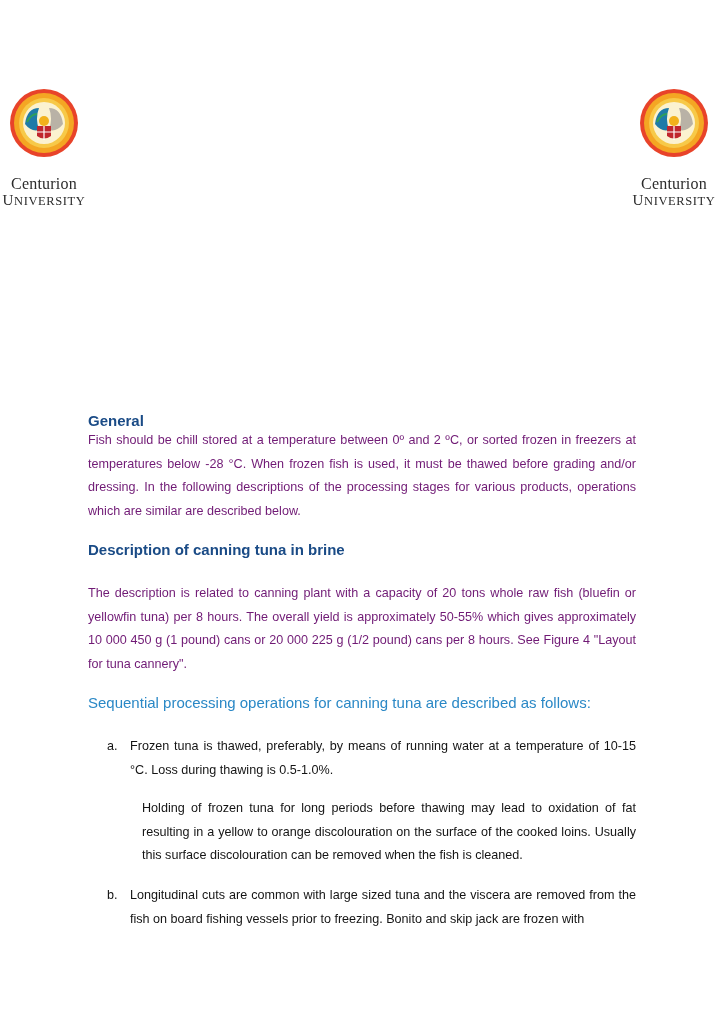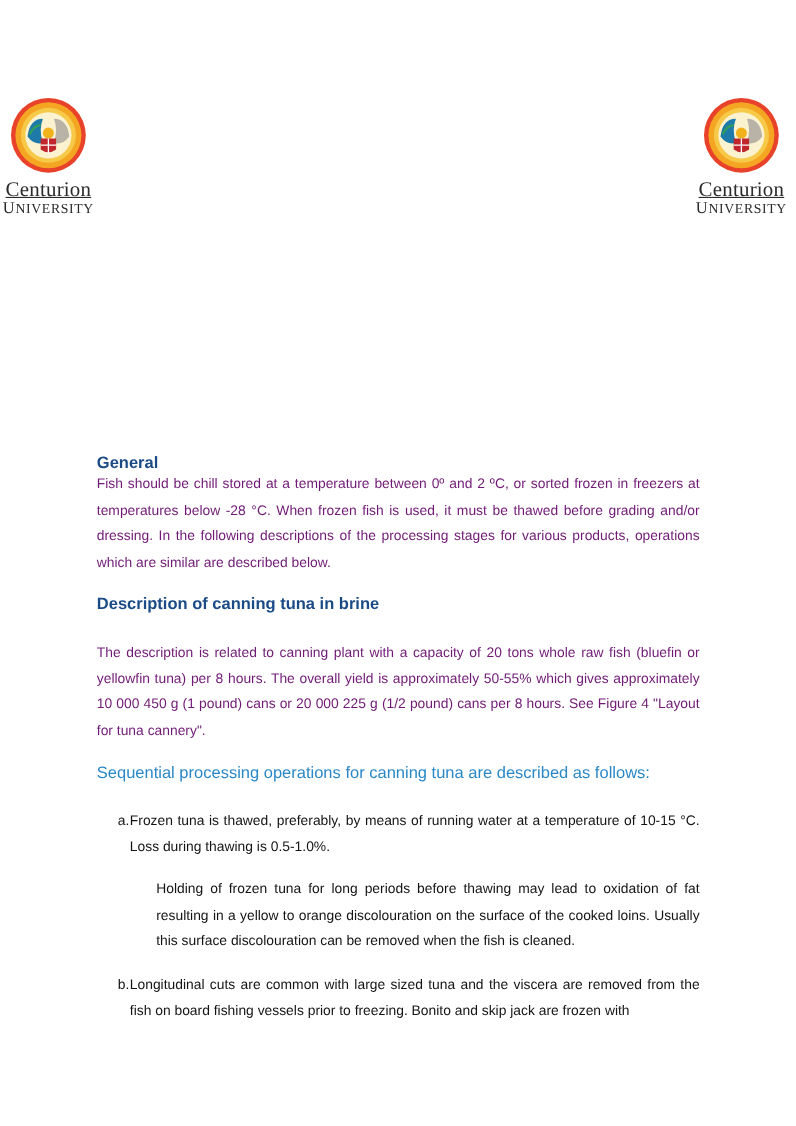--- a/index.html
+++ b/index.html
@@ -28,24 +28,23 @@
       height: 70px;
       margin: 0 auto;
     }
     .uni-name {
       font-family: "Liberation Serif", serif;
       color: #2b2b2b;
       line-height: 1;
     }
     .uni-name .c1 {
       display: block;
-      font-size: 19px;
-      margin-top: 0;
+      font-size: 16px;
+      margin-top: 14px;
       letter-spacing: 0.2px;
-      text-decoration: underline;
     }
     .uni-name .c2 {
       display: block;
       font-size: 12.5px;
       letter-spacing: 0.6px;
       margin-top: 1px;
     }
     .uni-name .c2 .big { font-size: 15px; }
     .title {
       position: absolute;
@@ -93,21 +92,21 @@
       font-size: 12.6px;
       line-height: 23.5px;
       color: #141414;
     }
     .list-marker {
       position: absolute;
       left: 0;
       top: 0;
     }
     .list-text {
-      margin-left: 11px;
+      margin-left: 23px;
       text-align: justify;
     }
     .list-subpara {
       margin-left: 35px;
       text-align: justify;
       margin-top: 15px;
     }
   </style>
 </head>
 <body>

